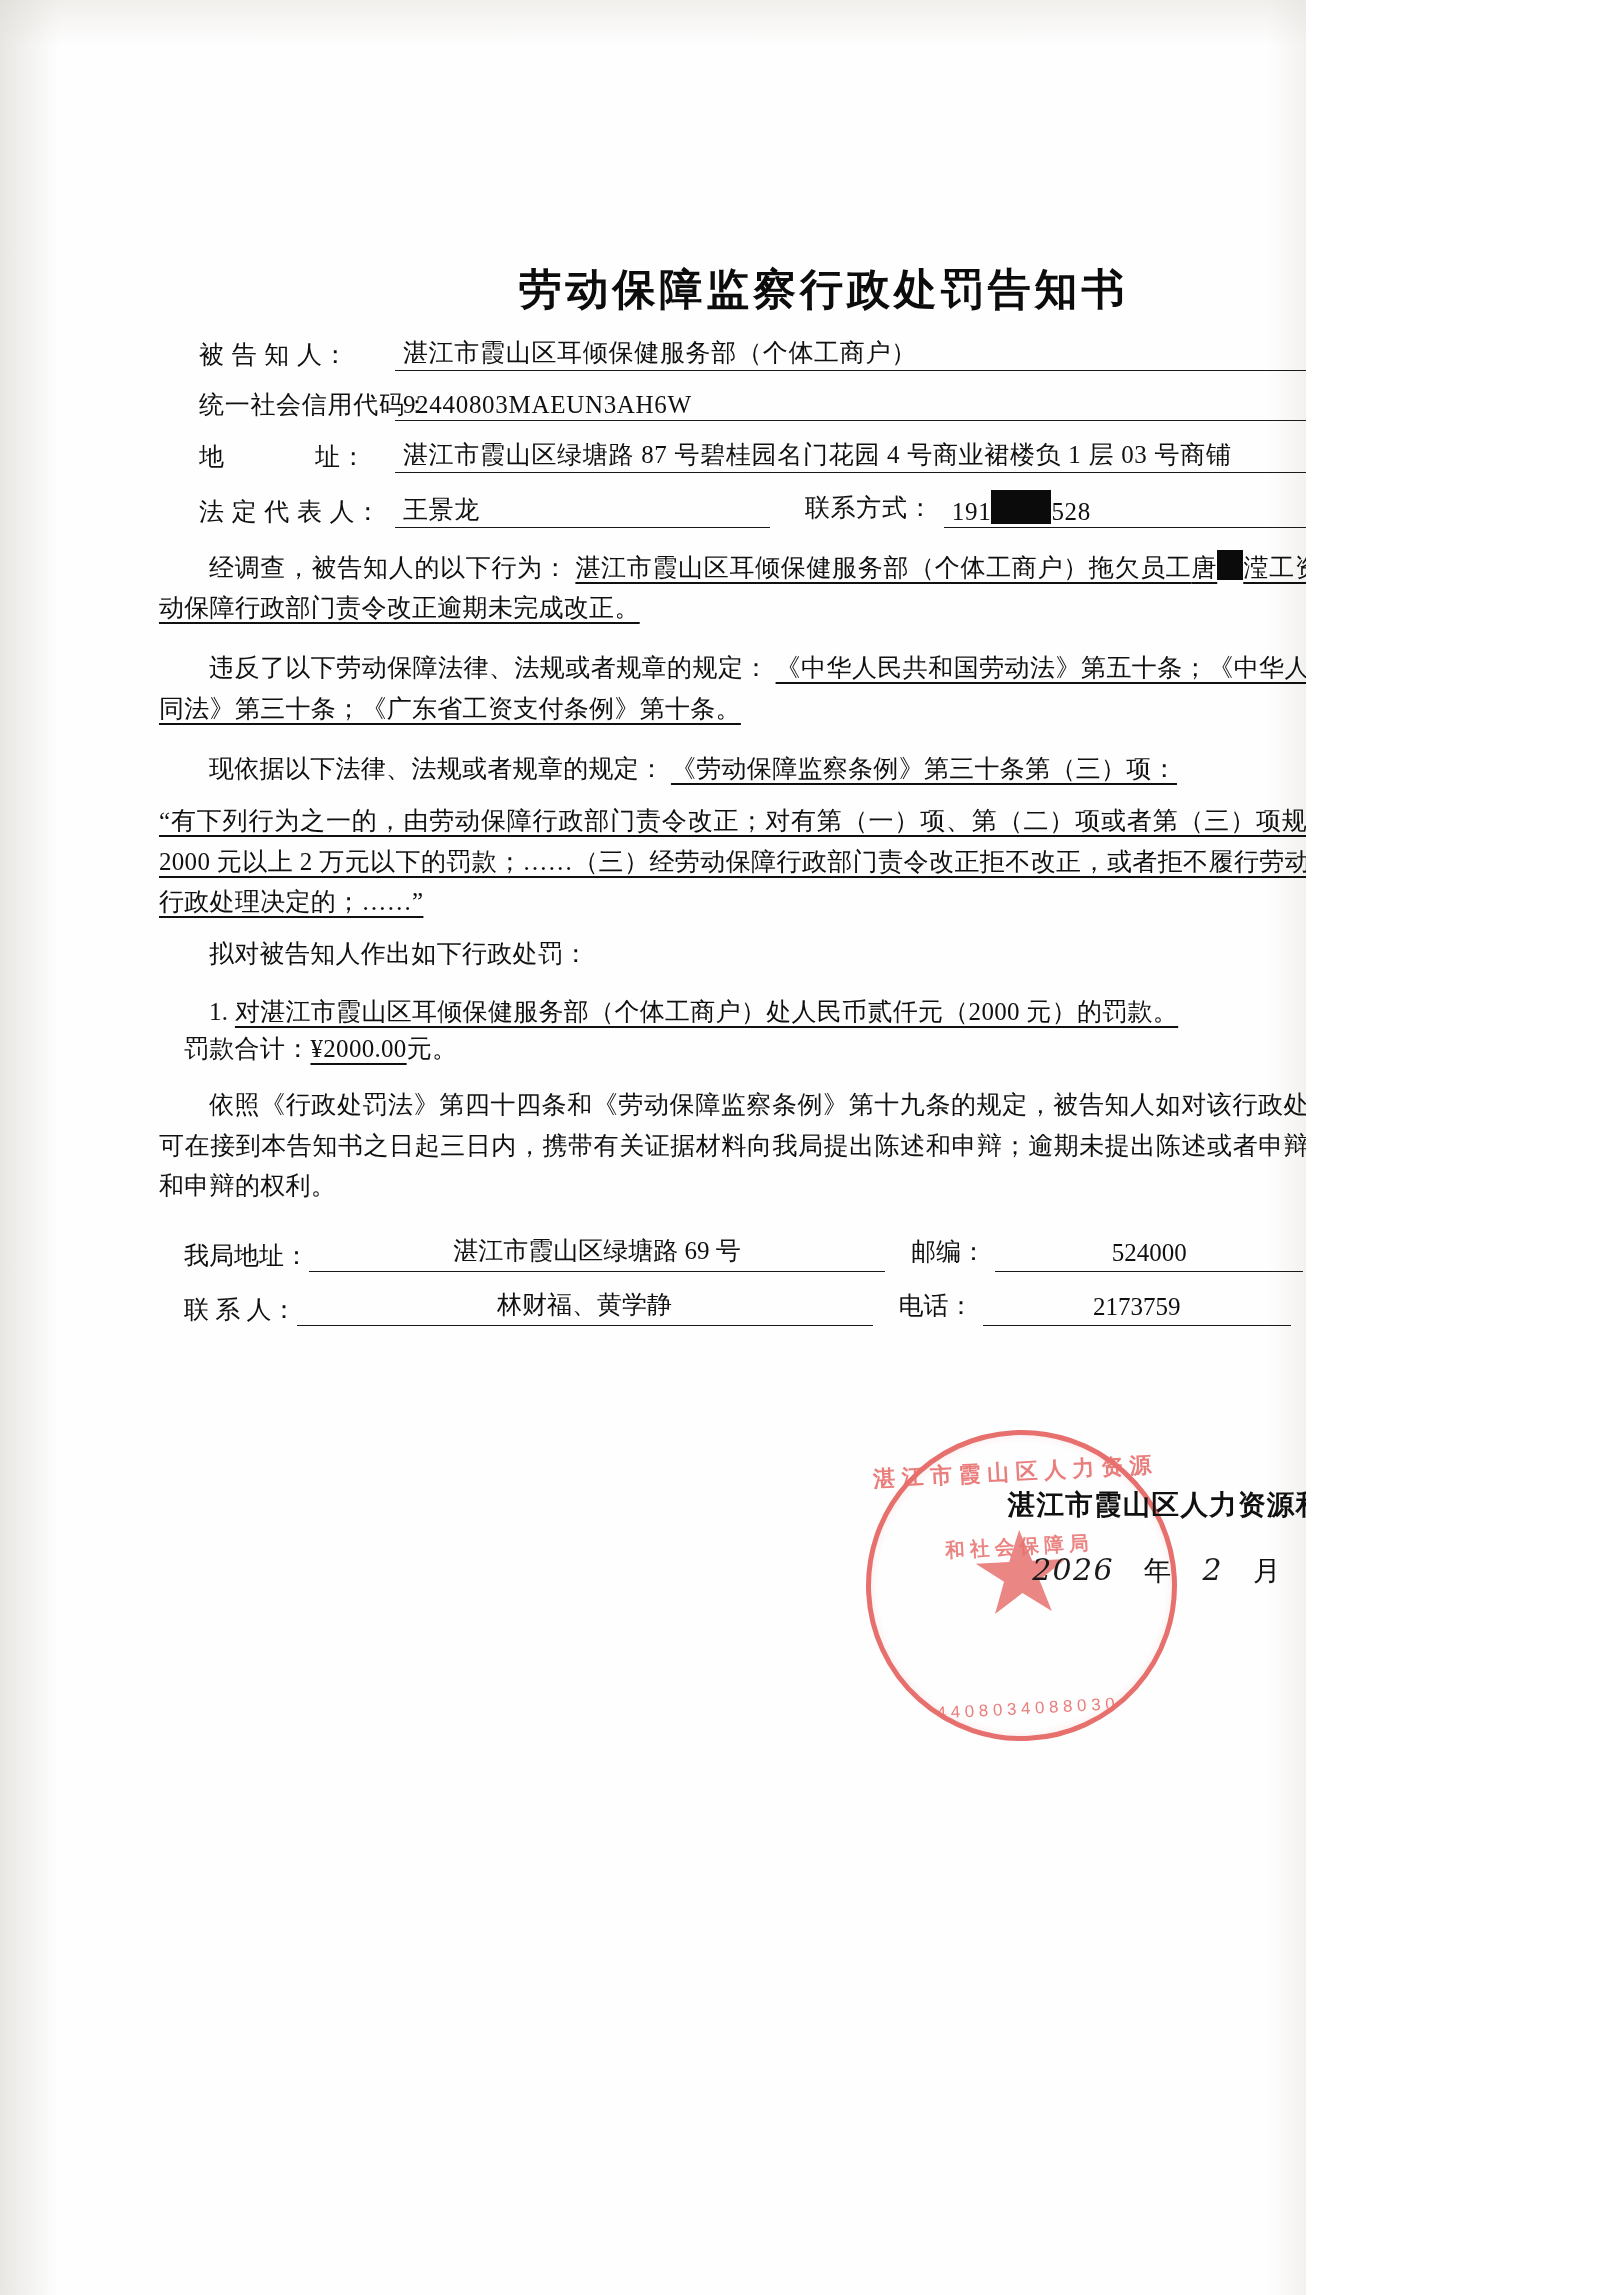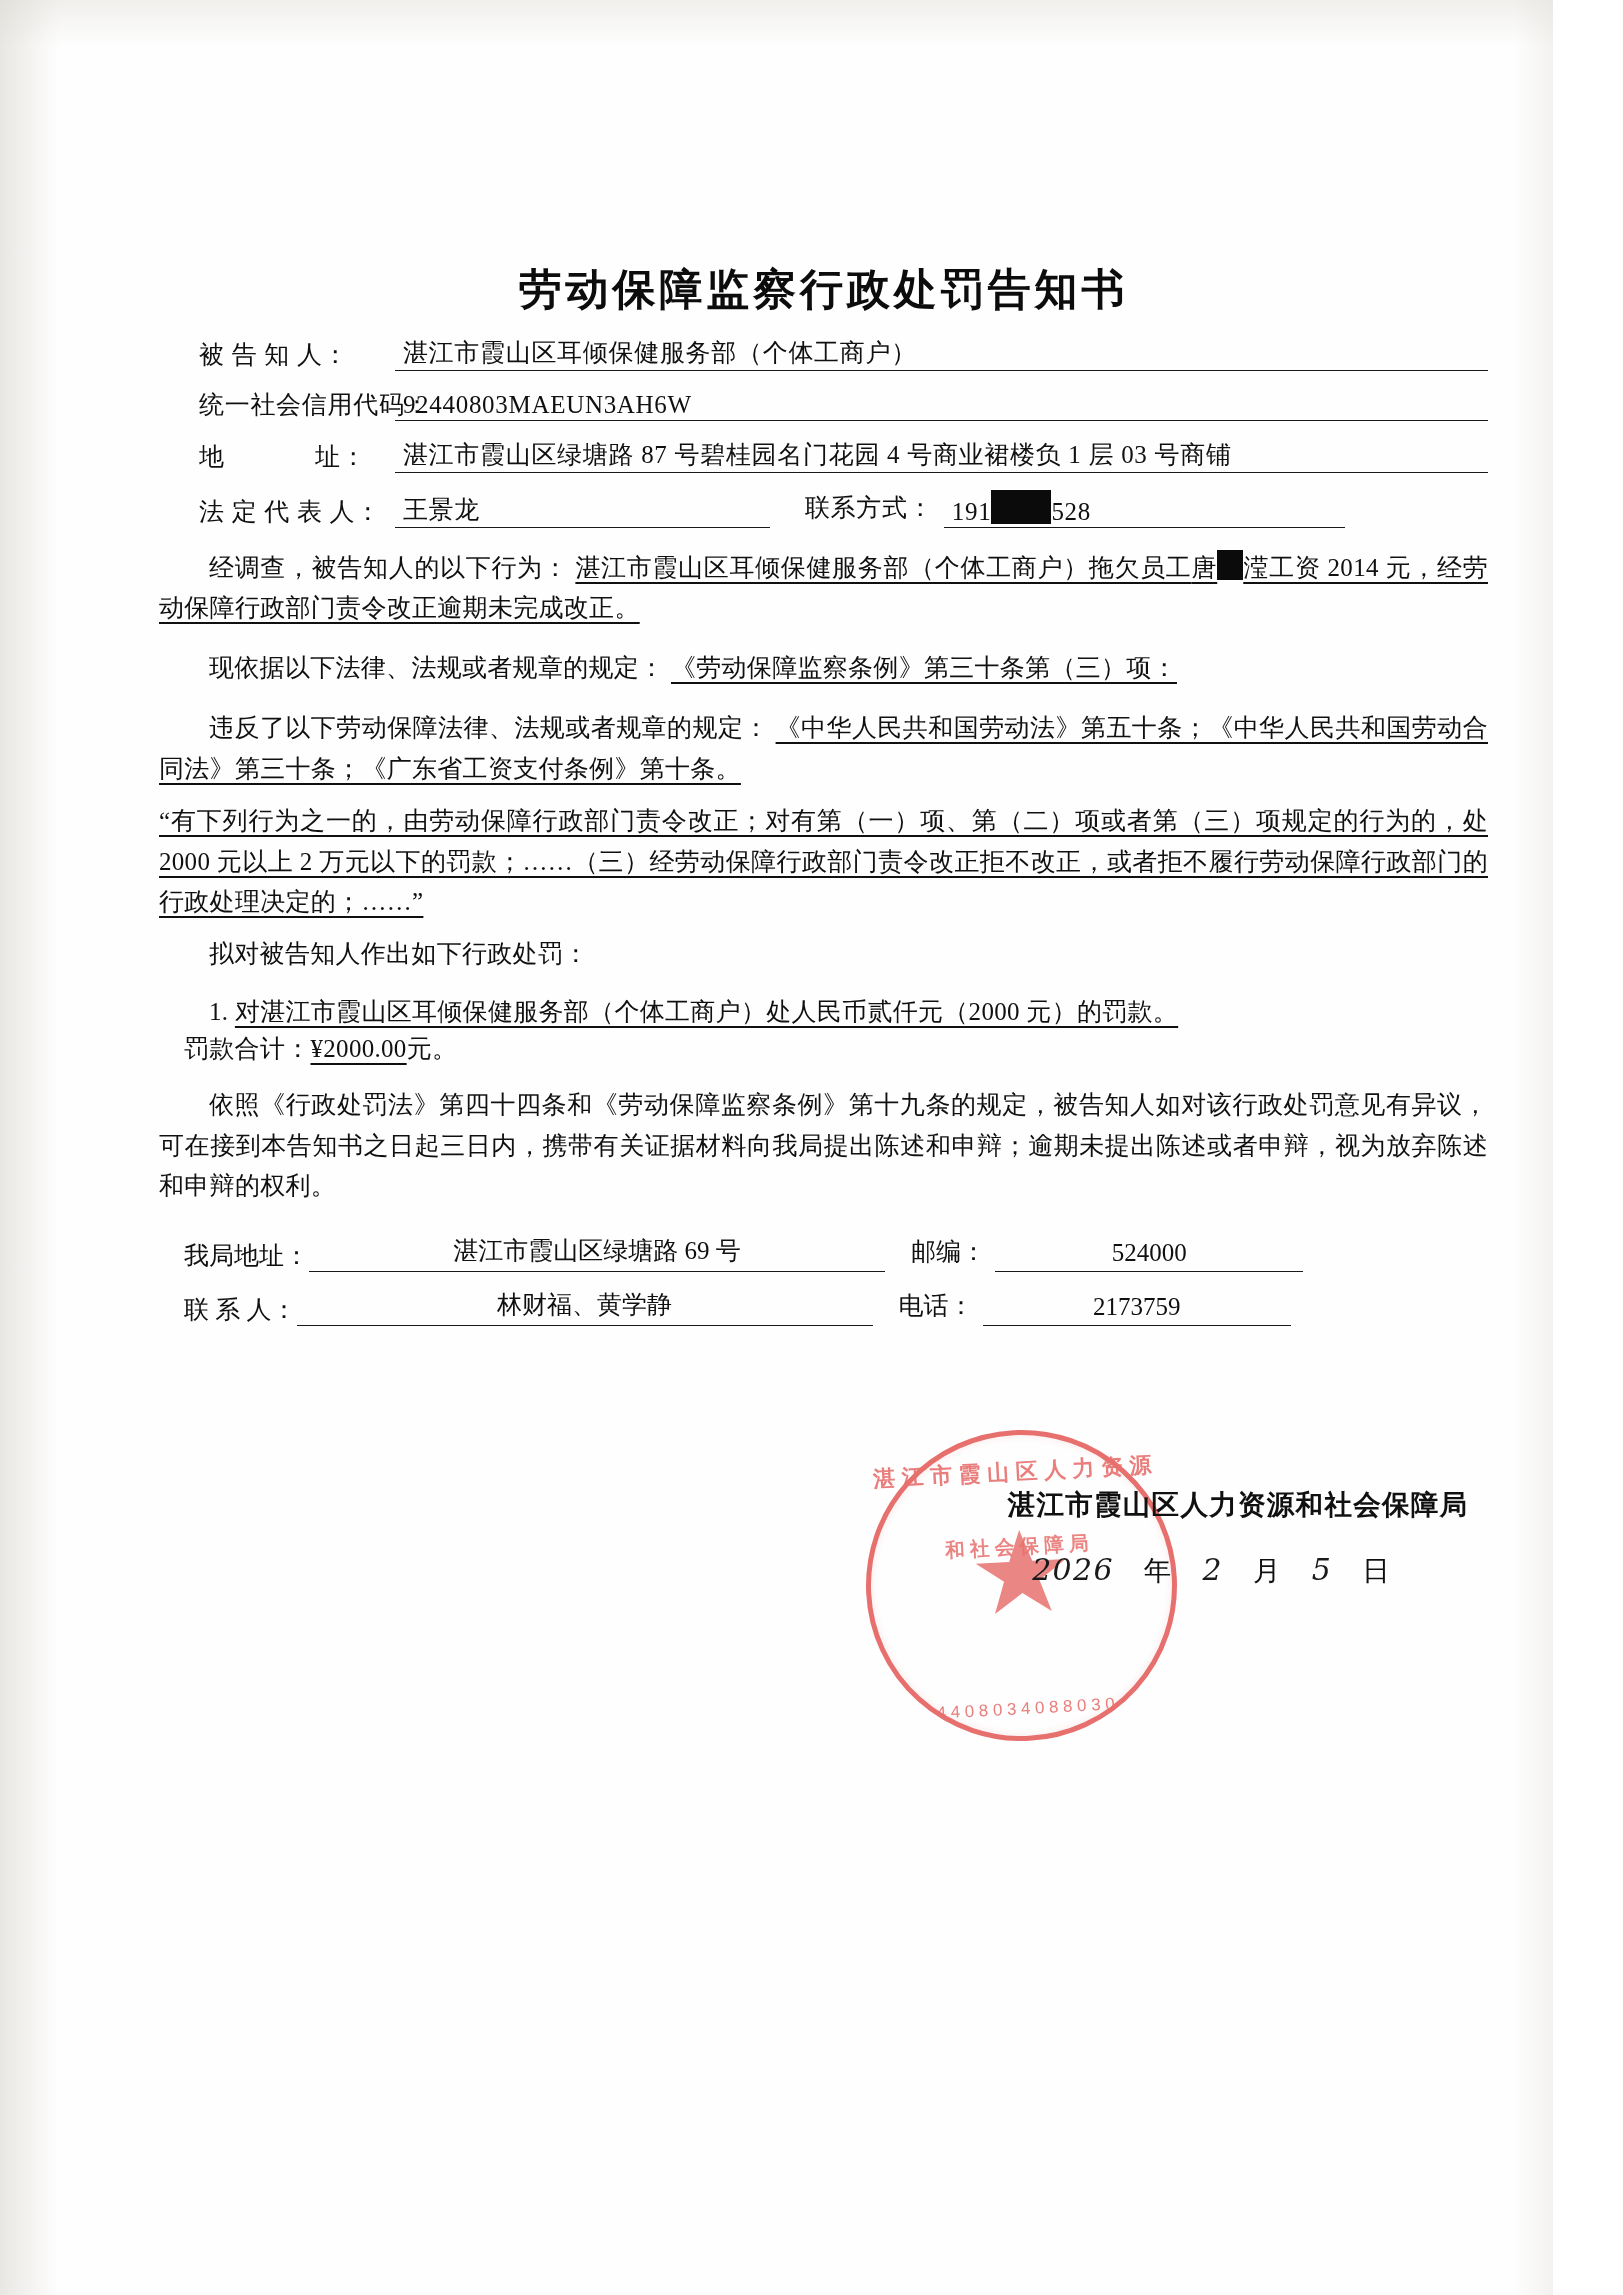--- a/index.html
+++ b/index.html
@@ -7,21 +7,21 @@
     margin: 0;
     padding: 0;
     background: #ffffff;
   }
   body {
     font-family: "Liberation Serif", "DejaVu Serif", serif;
     color: #101010;
   }
   .page {
     position: relative;
-    width: 1553px;
+    width: 1306px;
     height: 2295px;
     background: #fefefe;
     box-sizing: border-box;
     overflow: hidden;
   }
   
   .scan-tint {
     position: absolute;
     inset: 0;
     pointer-events: none;
@@ -285,27 +285,27 @@
         <span>191</span><span class="redact redact-phone"></span><span>528</span>
       </span>
     </div>
 
     <div class="para indent">
       <span>经调查，被告知人的以下行为：</span>
       <span class="u">湛江市霞山区耳倾保健服务部（个体工商户）拖欠员工</span><span class="u">唐</span><span class="redact redact-name"></span><span class="u">滢工资 2014 元，经劳动保障行政部门责令改正逾期未完成改正。</span>
     </div>
 
     <div class="para indent">
+      <span>违反了以下劳动保障法律、法规或者规章的规定：</span>
+      <span class="u">《中华人民共和国劳动法》第五十条；《中华人民共和国劳动合同法》第三十条；《广东省工资支付条例》第十条。</span>
+    </div>
+
+    <div class="para indent">
       <span>现依据以下法律、法规或者规章的规定：</span>
       <span class="u">《劳动保障监察条例》第三十条第（三）项：</span>
-    </div>
-
-    <div class="para indent">
-      <span>违反了以下劳动保障法律、法规或者规章的规定：</span>
-      <span class="u">《中华人民共和国劳动法》第五十条；《中华人民共和国劳动合同法》第三十条；《广东省工资支付条例》第十条。</span>
     </div>
     <div class="para para-tight">
       <span class="u">“有下列行为之一的，由劳动保障行政部门责令改正；对有第（一）项、第（二）项或者第（三）项规定的行为的，处 2000 元以上 2 万元以下的罚款；……（三）经劳动保障行政部门责令改正拒不改正，或者拒不履行劳动保障行政部门的行政处理决定的；……”</span>
     </div>
 
     <div class="para indent para-tight">拟对被告知人作出如下行政处罚：</div>
 
     <div class="penalty-item">
       <span>1.</span>
       <span class="u">对湛江市霞山区耳倾保健服务部（个体工商户）处人民币贰仟元（2000 元）的罚款。</span>

